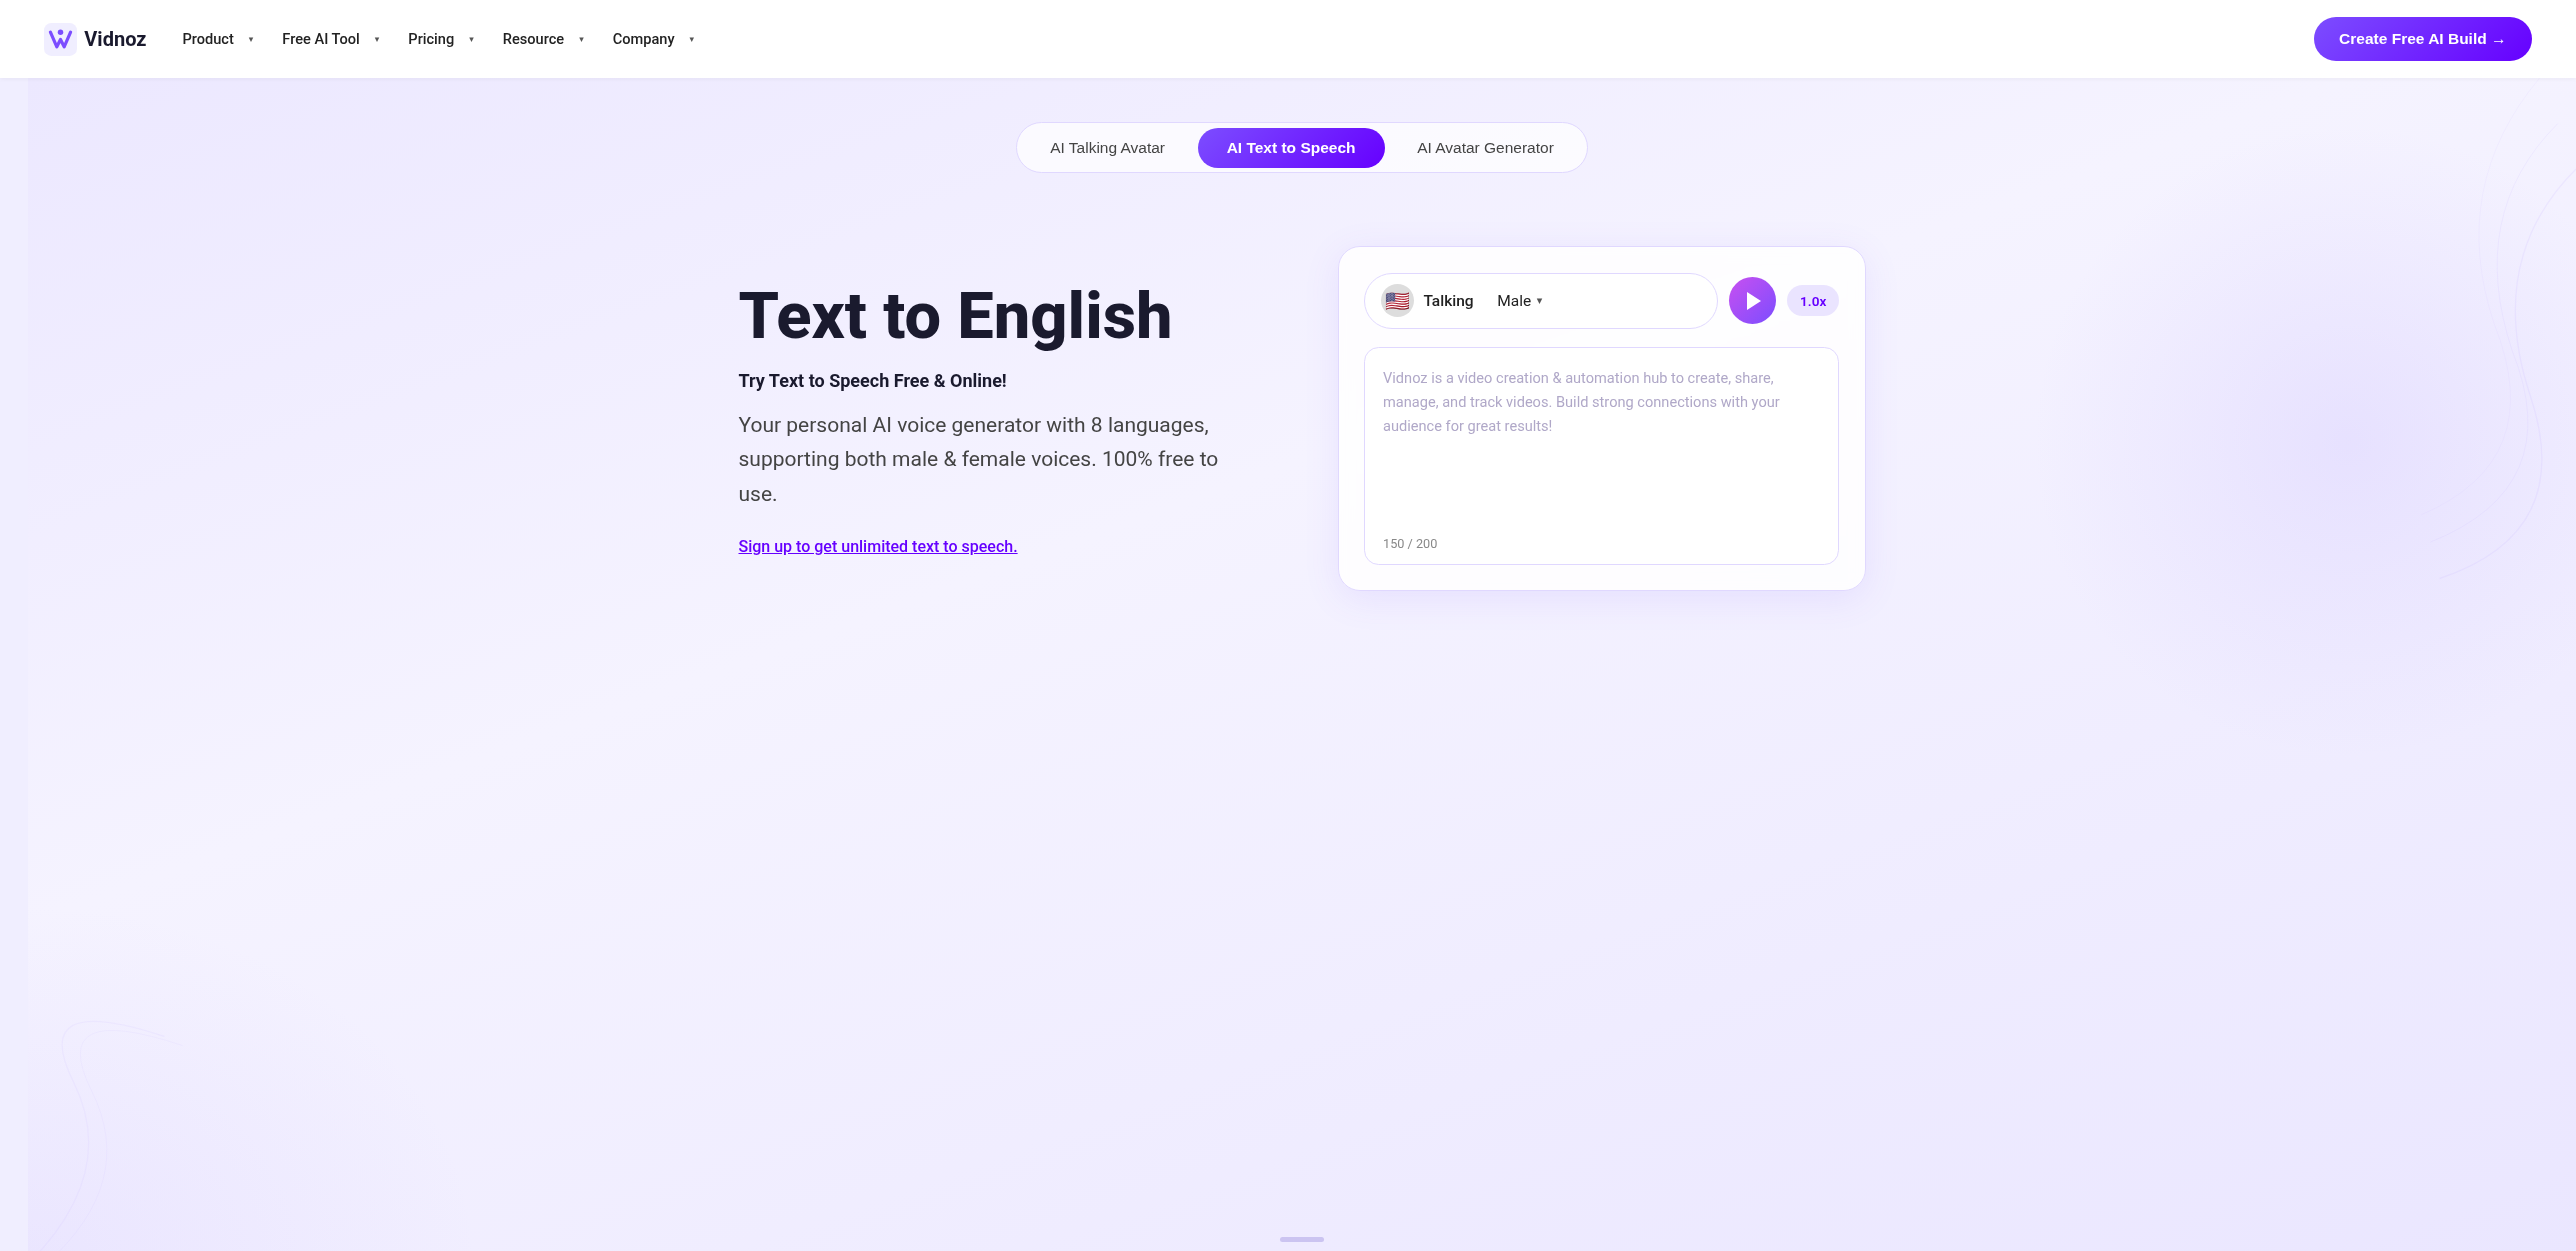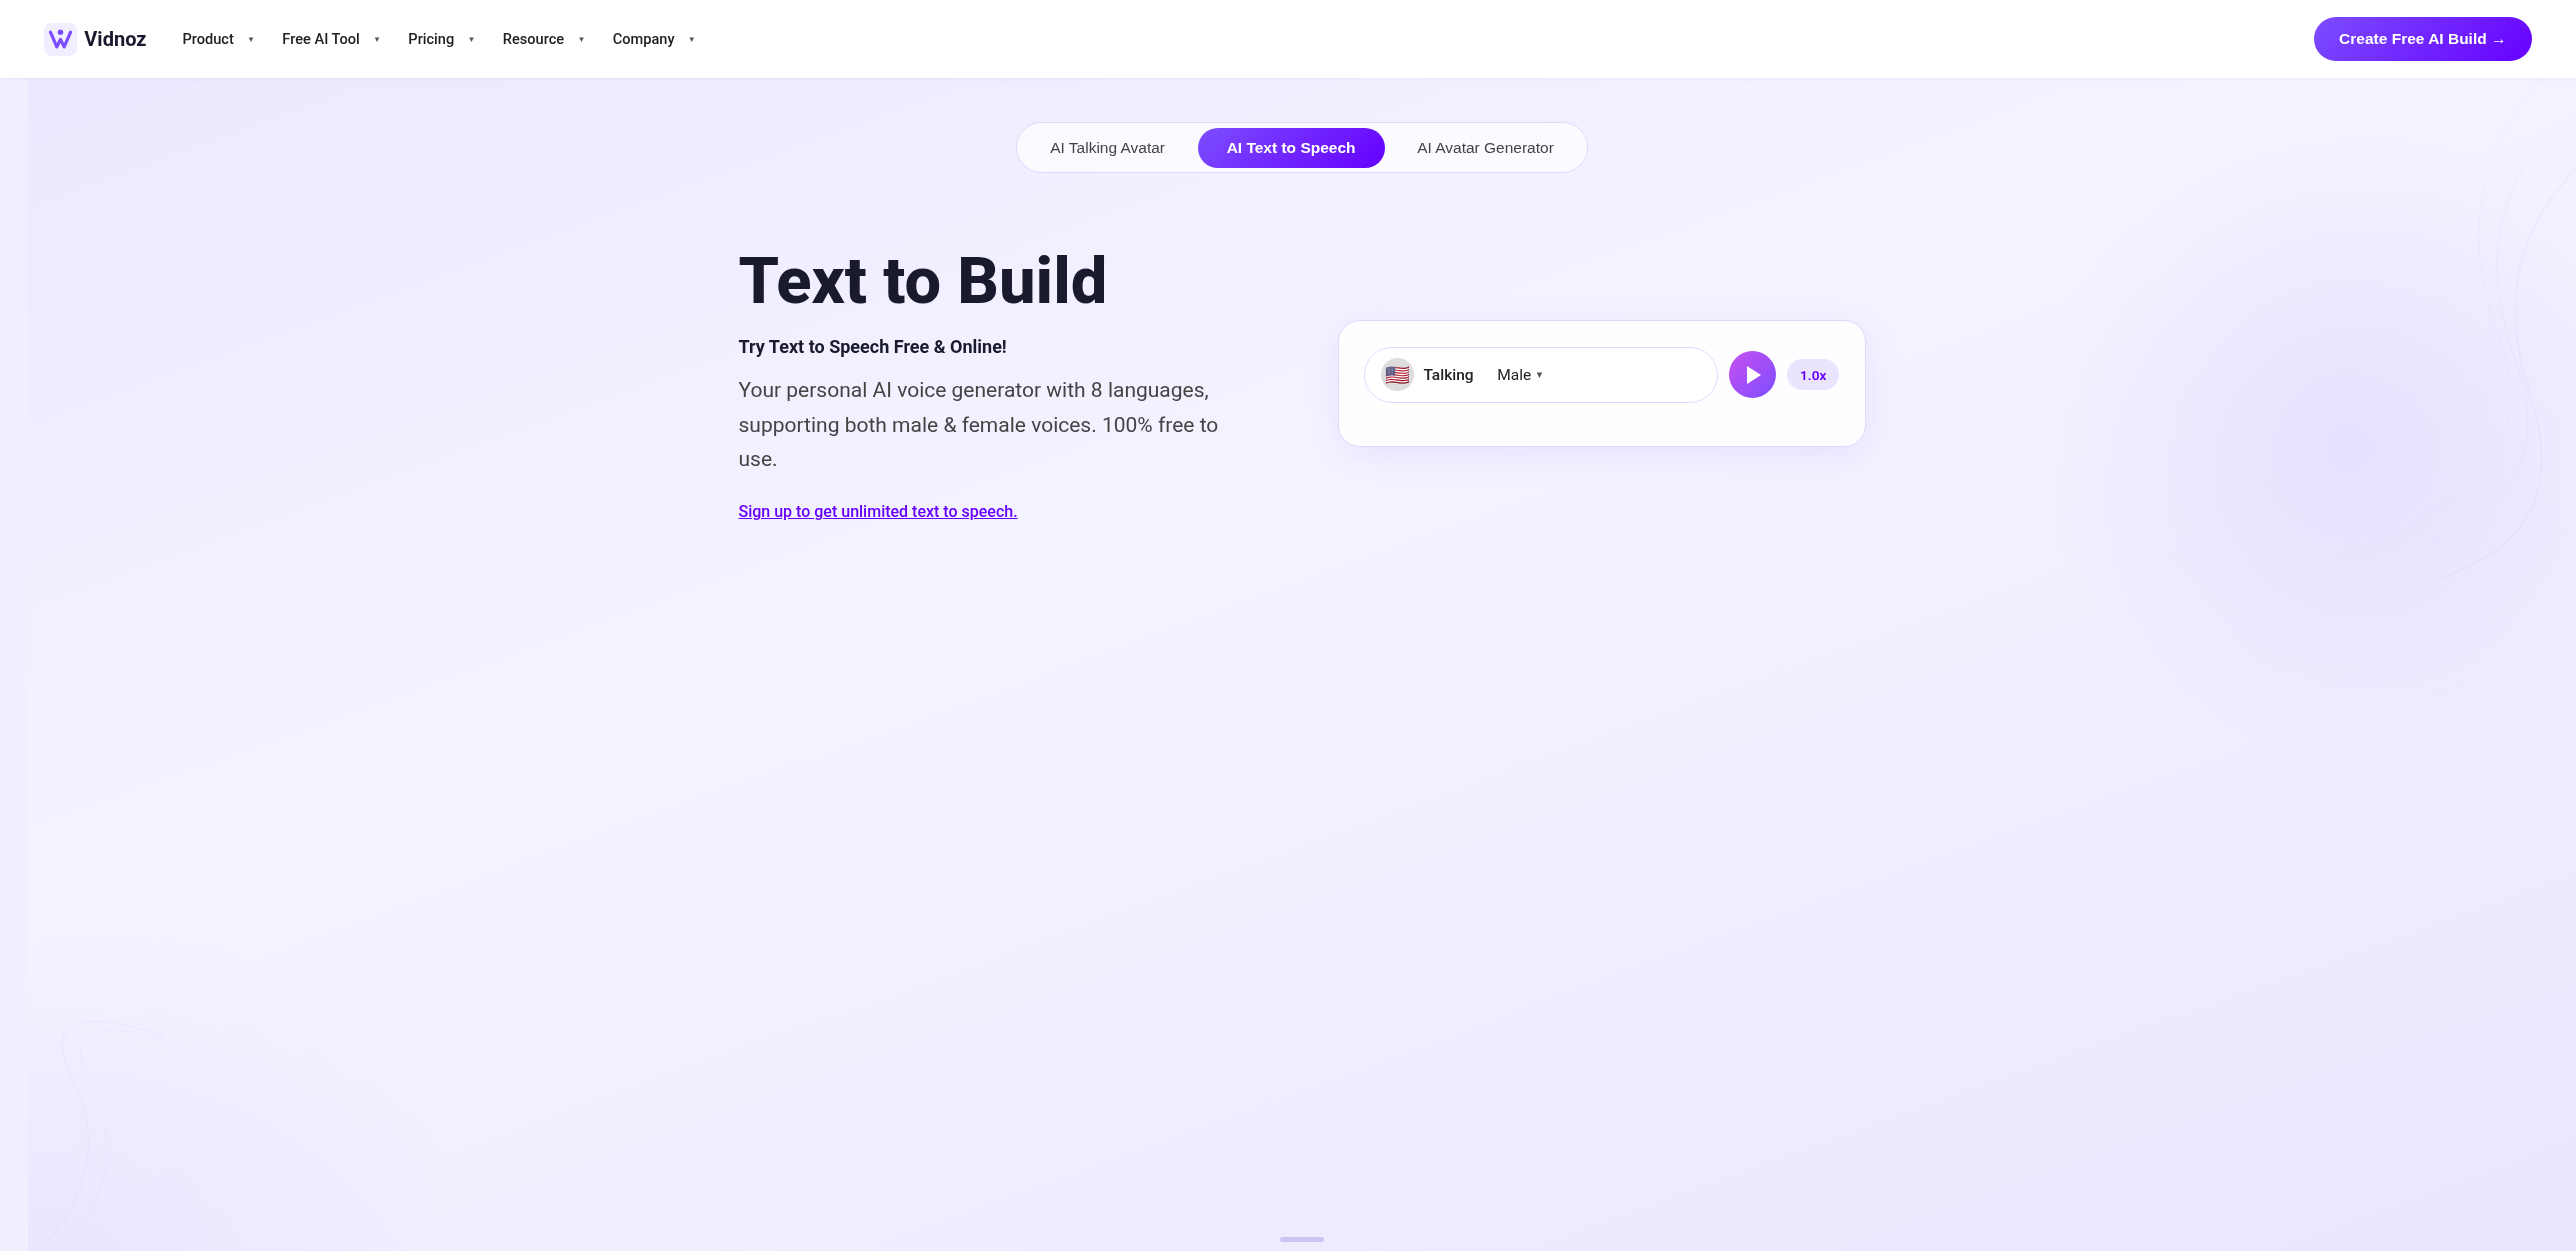--- a/index.html
+++ b/index.html
@@ -431,21 +431,21 @@
     <div class="tab-bar-inner">
       <button class="tab-item">AI Talking Avatar</button>
       <button class="tab-item active">AI Text to Speech</button>
       <button class="tab-item">AI Avatar Generator</button>
     </div>
   </div>
 
   <div class="hero-content">
 
     <div class="hero-text">
-      <h1 class="hero-title">Text to Build</h1>
+      <h1 class="hero-title">Text to English</h1>
       <p class="hero-subtitle">Try Text to Speech Free &amp; Online!</p>
       <p class="hero-description">Your personal AI voice generator with 8 languages, supporting both male &amp; female voices. 100% free to use.</p>
       <a class="hero-signup-link" href="#">Sign up to get unlimited text to speech.</a>
     </div>
 
     <div class="tts-widget">
 
       <div class="tts-controls">
 
         <div class="language-selector">
@@ -458,20 +458,24 @@
         </div>
 
         <button class="play-button">
           <div class="play-icon"></div>
         </button>
 
         <div class="speed-badge">1.0x</div>
 
       </div>
 
+      <div class="tts-textarea-wrapper">
+        <p class="tts-placeholder-text">Vidnoz is a video creation &amp; automation hub to create, share, manage, and track videos. Build strong connections with your audience for great results!</p>
+        <span class="char-count">150 / 200</span>
+      </div>
 
     </div>
 
   </div>
 
   <div class="scroll-indicator"></div>
 
 </section>
 
 

